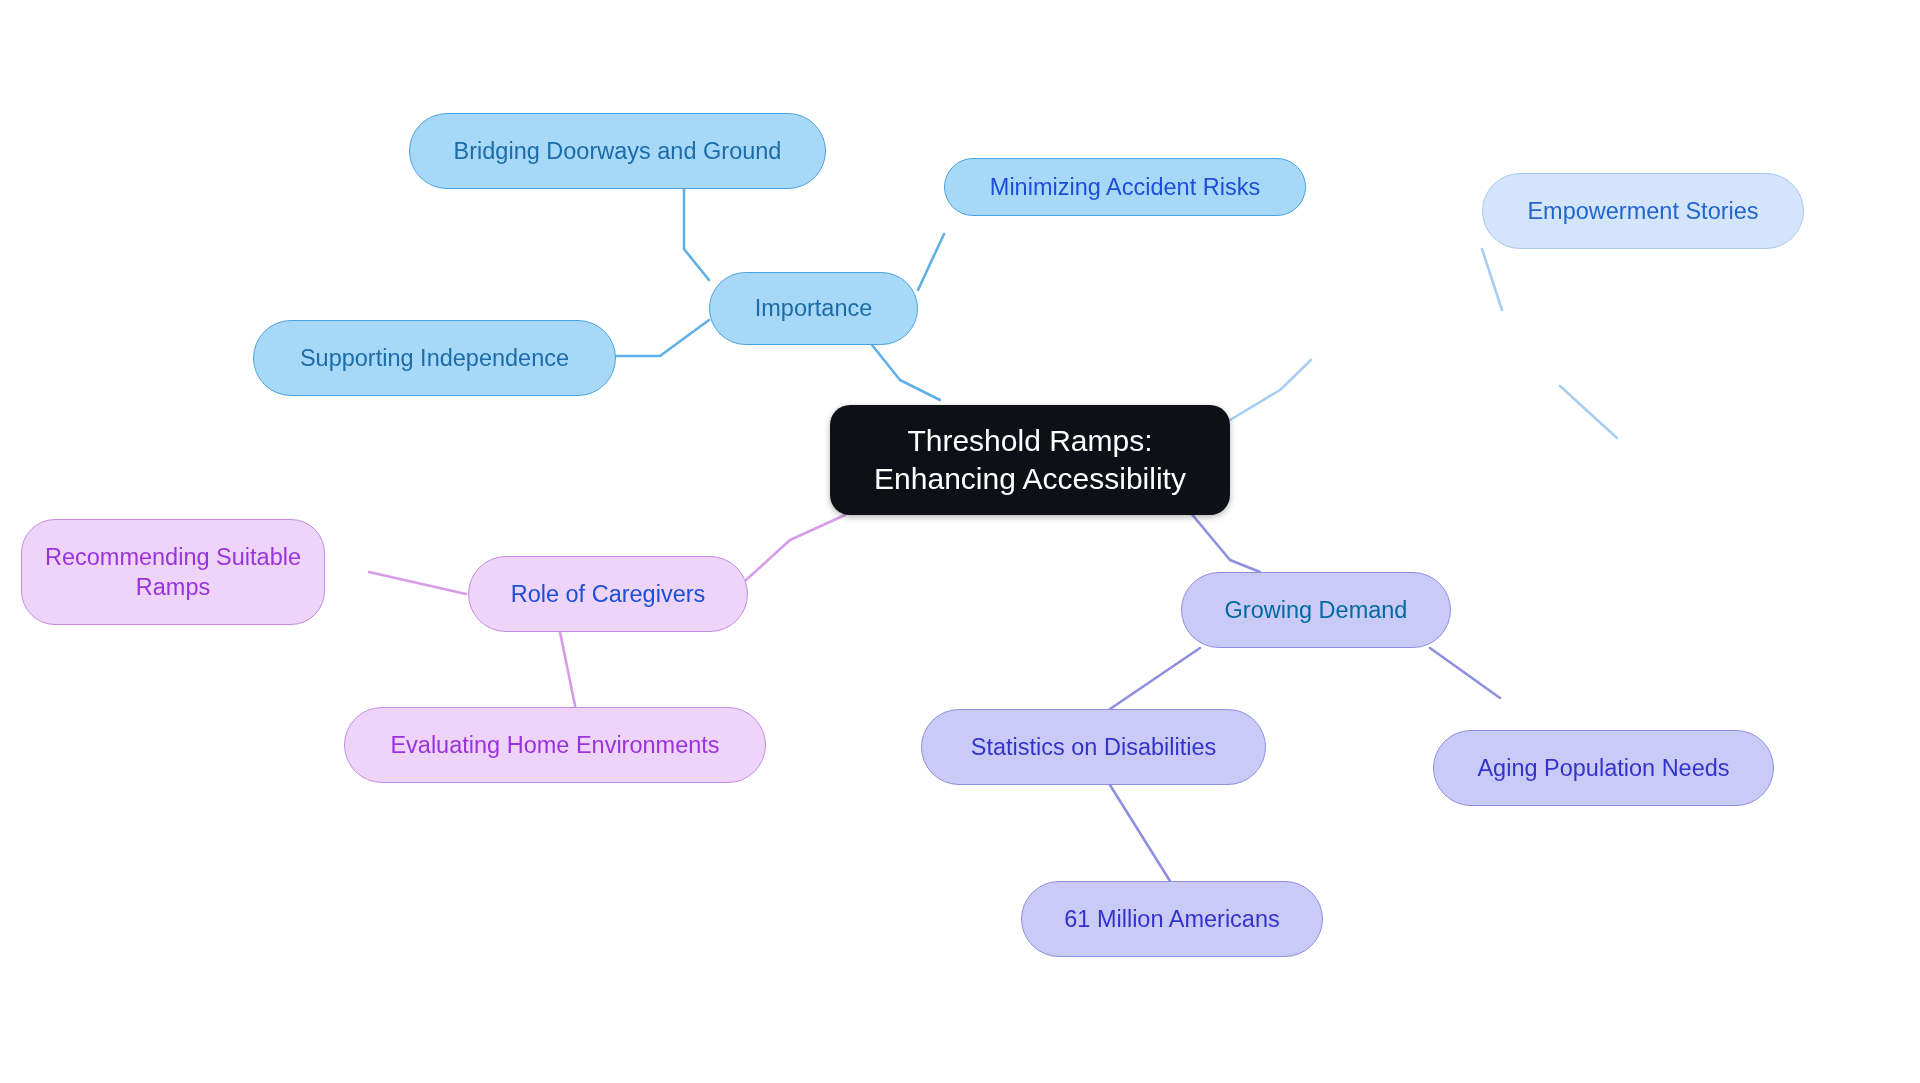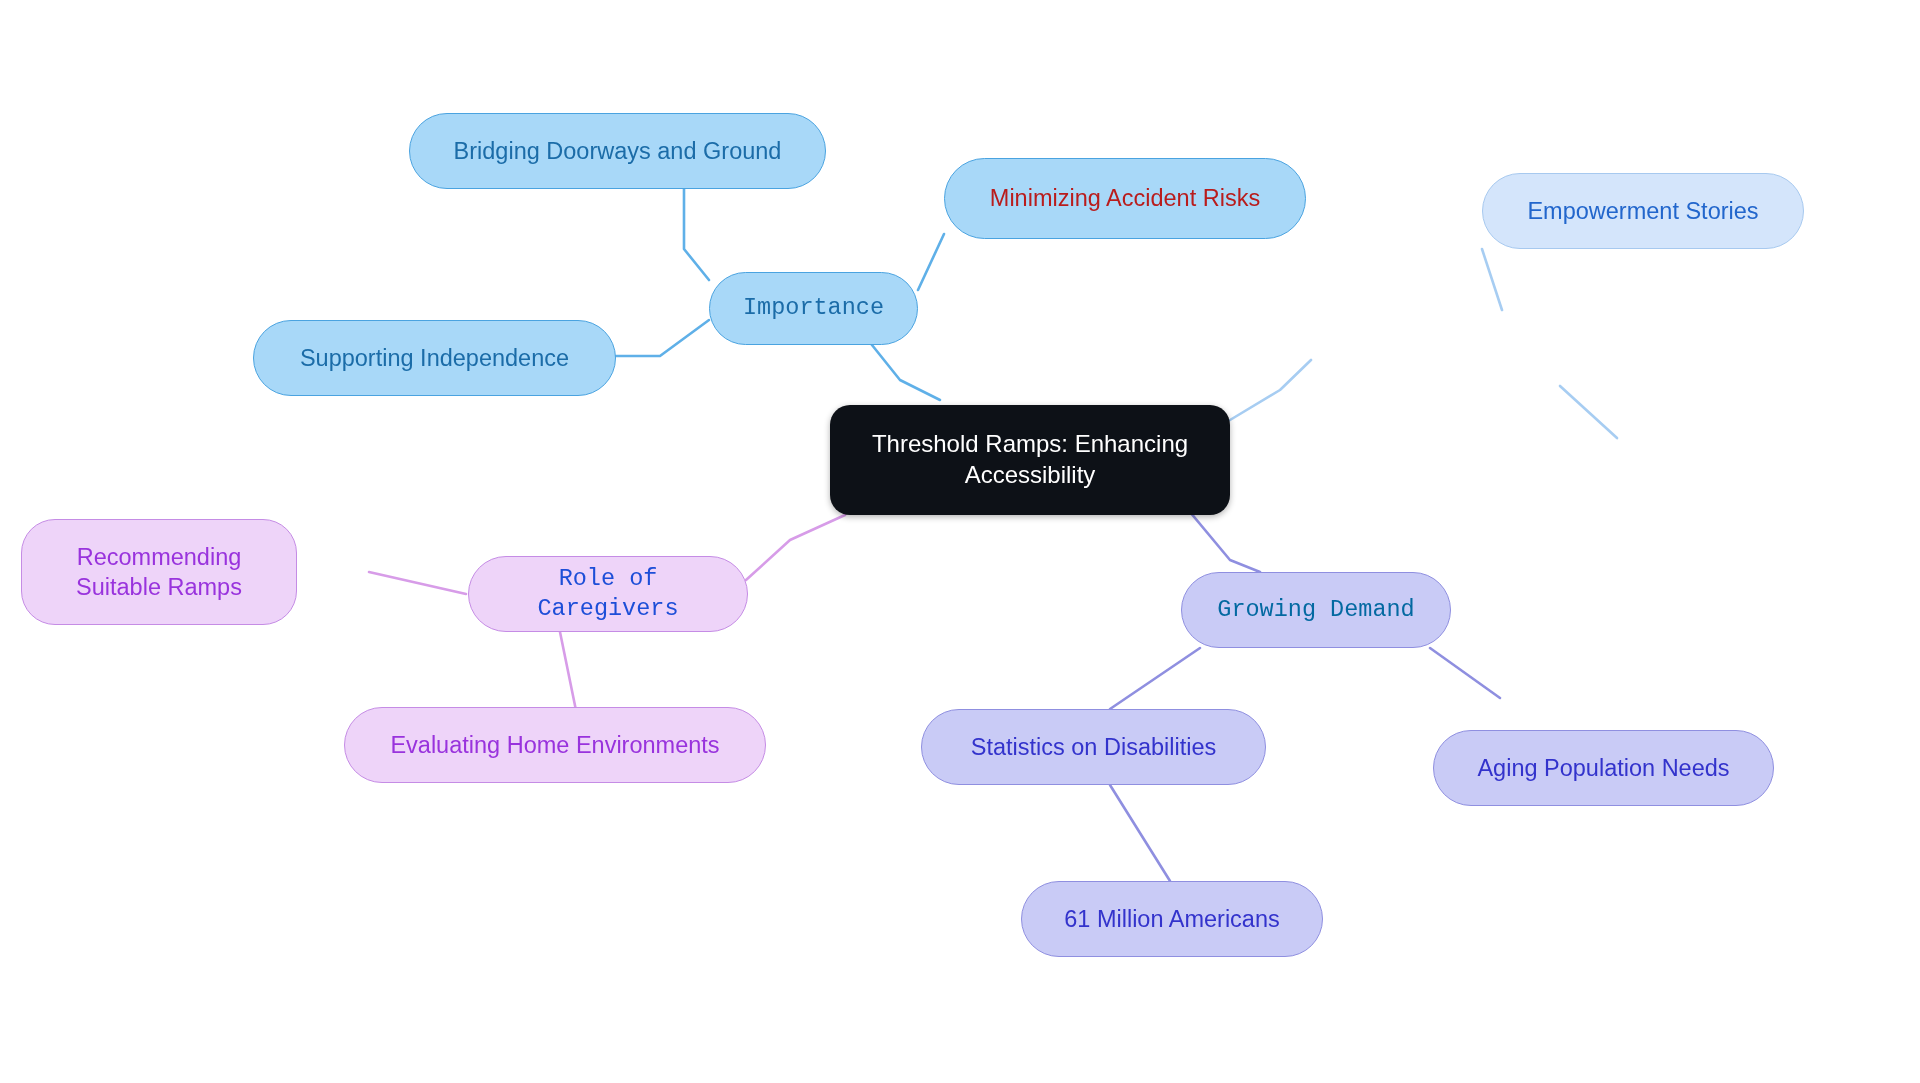--- a/index.html
+++ b/index.html
@@ -35,32 +35,31 @@
     border-width: 1.6px;
     line-height: 1.28;
     z-index: 2;
     -webkit-font-smoothing: antialiased;
   }
   .node-root {
     border-radius: 20px;
     border-width: 0;
     background: #0d1117;
     color: #ffffff;
-    font-size: 24px;
+    font-size: 30px;
     padding: 0 26px;
     box-shadow: 0 2px 6px rgba(0,0,0,0.30);
     z-index: 3;
   }
   .node-branch, .node-leaf {
     border-radius: 999px;
   }
   .node-l2 {
     font-size: 23.5px;
     padding: 0 22px;
-    font-family: Liberation Mono, monospace;
   }
   .node-l3 {
     font-size: 23.5px;
     padding: 12px 22px;
   }
   .node-wrap {
     border-radius: 34px;
   }
 </style>
 </head>
@@ -88,40 +87,40 @@
     </div>
     <div class="node node-branch node-l2" style="left: 709px; top: 272px; width: 209px; height: 73px; background: rgb(168, 216, 248); border-color: rgb(74, 163, 224); color: rgb(27, 108, 168);">
       <span>Importance</span>
     </div>
     <div class="node node-leaf node-l3" style="left: 409px; top: 113px; width: 417px; height: 76px; background: rgb(168, 216, 248); border-color: rgb(74, 163, 224); color: rgb(27, 108, 168);">
       <span>Bridging Doorways and Ground</span>
     </div>
     <div class="node node-leaf node-l3" style="left: 253px; top: 320px; width: 363px; height: 76px; background: rgb(168, 216, 248); border-color: rgb(74, 163, 224); color: rgb(27, 108, 168);">
       <span>Supporting Independence</span>
     </div>
-    <div class="node node-leaf node-l3" style="left: 944px; top: 158px; width: 362px; height: 81px; background: rgb(168, 216, 248); border-color: rgb(74, 163, 224); color: #b91c1c;">
+    <div class="node node-leaf node-l3" style="left: 944px; top: 158px; width: 362px; height: 58px; background: rgb(168, 216, 248); border-color: rgb(74, 163, 224); color: #1d4ed8;">
       <span>Minimizing Accident Risks</span>
     </div>
     <div class="node node-leaf node-l3" style="left: 1482px; top: 173px; width: 322px; height: 76px; background: rgb(212, 229, 251); border-color: rgb(167, 201, 239); color: rgb(34, 102, 204);">
       <span>Empowerment Stories</span>
     </div>
     <div class="node node-branch node-l2" style="left: 1181px; top: 572px; width: 270px; height: 76px; background: rgb(201, 203, 246); border-color: rgb(143, 143, 224); color: #0369a1;">
       <span>Growing Demand</span>
     </div>
     <div class="node node-leaf node-l3" style="left: 921px; top: 709px; width: 345px; height: 76px; background: rgb(201, 203, 246); border-color: rgb(143, 143, 224); color: rgb(51, 51, 204);">
       <span>Statistics on Disabilities</span>
     </div>
     <div class="node node-leaf node-l3" style="left: 1433px; top: 730px; width: 341px; height: 76px; background: rgb(201, 203, 246); border-color: rgb(143, 143, 224); color: rgb(51, 51, 204);">
       <span>Aging Population Needs</span>
     </div>
     <div class="node node-leaf node-l3" style="left: 1021px; top: 881px; width: 302px; height: 76px; background: rgb(201, 203, 246); border-color: rgb(143, 143, 224); color: rgb(51, 51, 204);">
       <span>61 Million Americans</span>
     </div>
     <div class="node node-branch node-l2" style="left: 468px; top: 556px; width: 280px; height: 76px; background: rgb(238, 212, 249); border-color: rgb(197, 140, 229); color: #1d4ed8;">
       <span>Role of Caregivers</span>
     </div>
-    <div class="node node-leaf node-l3 node-wrap" style="left: 21px; top: 519px; width: 276px; height: 106px; background: rgb(238, 212, 249); border-color: rgb(197, 140, 229); color: rgb(153, 51, 221);">
+    <div class="node node-leaf node-l3 node-wrap" style="left: 21px; top: 519px; width: 304px; height: 106px; background: rgb(238, 212, 249); border-color: rgb(197, 140, 229); color: rgb(153, 51, 221);">
       <span>Recommending Suitable Ramps</span>
     </div>
     <div class="node node-leaf node-l3" style="left: 344px; top: 707px; width: 422px; height: 76px; background: rgb(238, 212, 249); border-color: rgb(197, 140, 229); color: rgb(153, 51, 221);">
       <span>Evaluating Home Environments</span>
     </div>
   </div>
 
 </body></html>

